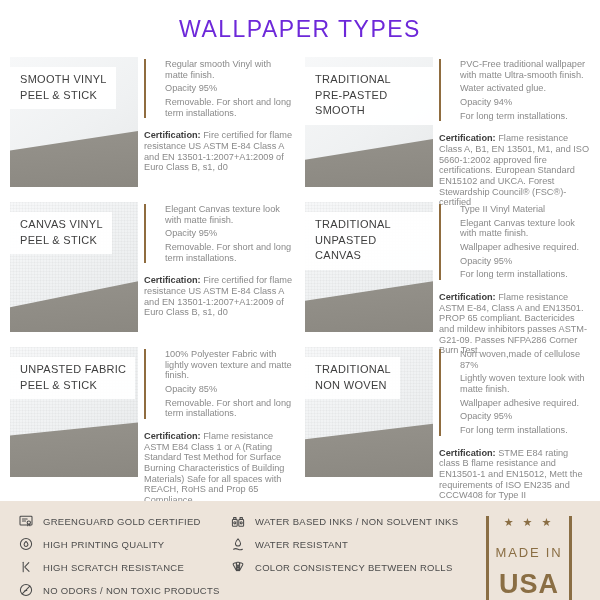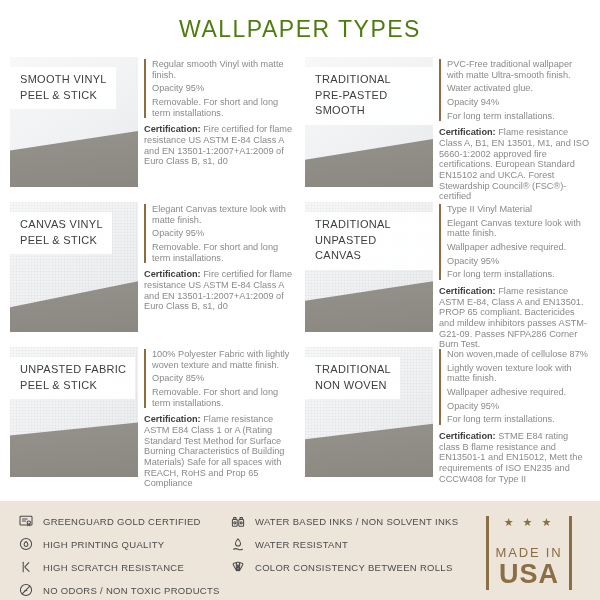--- a/index.html
+++ b/index.html
@@ -2,21 +2,21 @@
 <html><head>
 <meta charset="utf-8">
 <style>
   html,body{margin:0;padding:0;}
   .page{
     width:600px;height:600px;background:#ffffff;position:relative;overflow:hidden;
     font-family:"Liberation Sans", sans-serif;
   }
   .title{
     text-align:center;padding-top:16px;font-size:23px;letter-spacing:1.5px;
-    color:#4d7c0f;font-weight:400;
+    color:#6d28d9;font-weight:400;
   }
   .grid{
     display:grid;grid-template-columns:1fr 1fr;grid-template-rows:repeat(3,130px);
     column-gap:10px;row-gap:15px;padding:14px 10px 0 10px;
   }
   .section{display:flex;gap:6px;height:130px;}
   .thumb{
     width:128px;height:130px;flex:0 0 128px;position:relative;
     background:linear-gradient(145deg,#f7f8f9 0%,#eff1f2 55%,#e7e9ea 100%);
   }
@@ -34,43 +34,43 @@
   .t3 .floor{clip-path:polygon(0 81%,100% 61%,100% 100%,0 100%);}
   .t4 .floor{clip-path:polygon(0 76%,100% 61%,100% 100%,0 100%);}
   .t5 .floor{clip-path:polygon(0 68%,100% 58%,100% 100%,0 100%);}
   .t6 .floor{clip-path:polygon(0 71%,100% 59%,100% 100%,0 100%);}
   .label{
     position:absolute;top:10px;left:0;background:rgba(255,255,255,0.94);
     padding:5px 9px 6px 10px;font-size:11px;color:#3e3e3e;line-height:1.42;
     letter-spacing:0.3px;max-width:112px;
   }
   .textcol{flex:1;padding-top:2px;font-size:9.2px;color:#8a8a8a;line-height:1.16;}
-  .features{border-left:2px solid #8f6c3f;padding-left:6px;}
+  .features{border-left:2px solid #8f6c3f;padding-left:19px;}
   .features p{margin:0 0 3px 0;}
-  .cert{margin-top:6px;}
+  .cert{margin-top:12px;}
   .cert b{color:#3d3d3d;font-weight:bold;}
   .footer{
     position:absolute;left:0;right:0;top:501px;bottom:0;background:#ede4da;
     display:flex;padding:12px 10px 0 18px;box-sizing:border-box;
   }
   .fcol-left{width:212px;}
   .fcol-mid{width:238px;}
   .fitem{
     display:flex;align-items:center;gap:9px;margin-bottom:7px;
     font-size:9.5px;color:#4c4c4c;letter-spacing:0.3px;
   }
   .fitem svg{flex:0 0 16px;stroke:#4a4a4a;fill:none;stroke-width:1.3;stroke-linecap:round;stroke-linejoin:round;}
   .stamp{flex:1;display:flex;flex-direction:column;align-items:center;color:#8a6e44;padding-top:3px;}
   .stamp-box{
     border-left:3px solid #8a6e44;border-right:3px solid #8a6e44;
     padding:1px 7px 2px;text-align:center;line-height:1;
   }
   .stars{font-size:11px;letter-spacing:3px;white-space:nowrap;}
   .madein{font-size:13px;font-weight:normal;letter-spacing:1.8px;margin-top:18px;}
-  .usa{font-size:27px;font-weight:bold;letter-spacing:1px;margin-top:2px;}
+  .usa{font-size:27px;font-weight:bold;letter-spacing:1px;margin-top:12px;}
   .stamp-sub{margin-top:24px;font-size:11px;font-weight:bold;text-align:center;line-height:1.5;letter-spacing:0.3px;}
 </style>
 </head>
 <body>
 
 <div class="page">
   <div class="title">WALLPAPER TYPES</div>
 
   <div class="grid">
 

